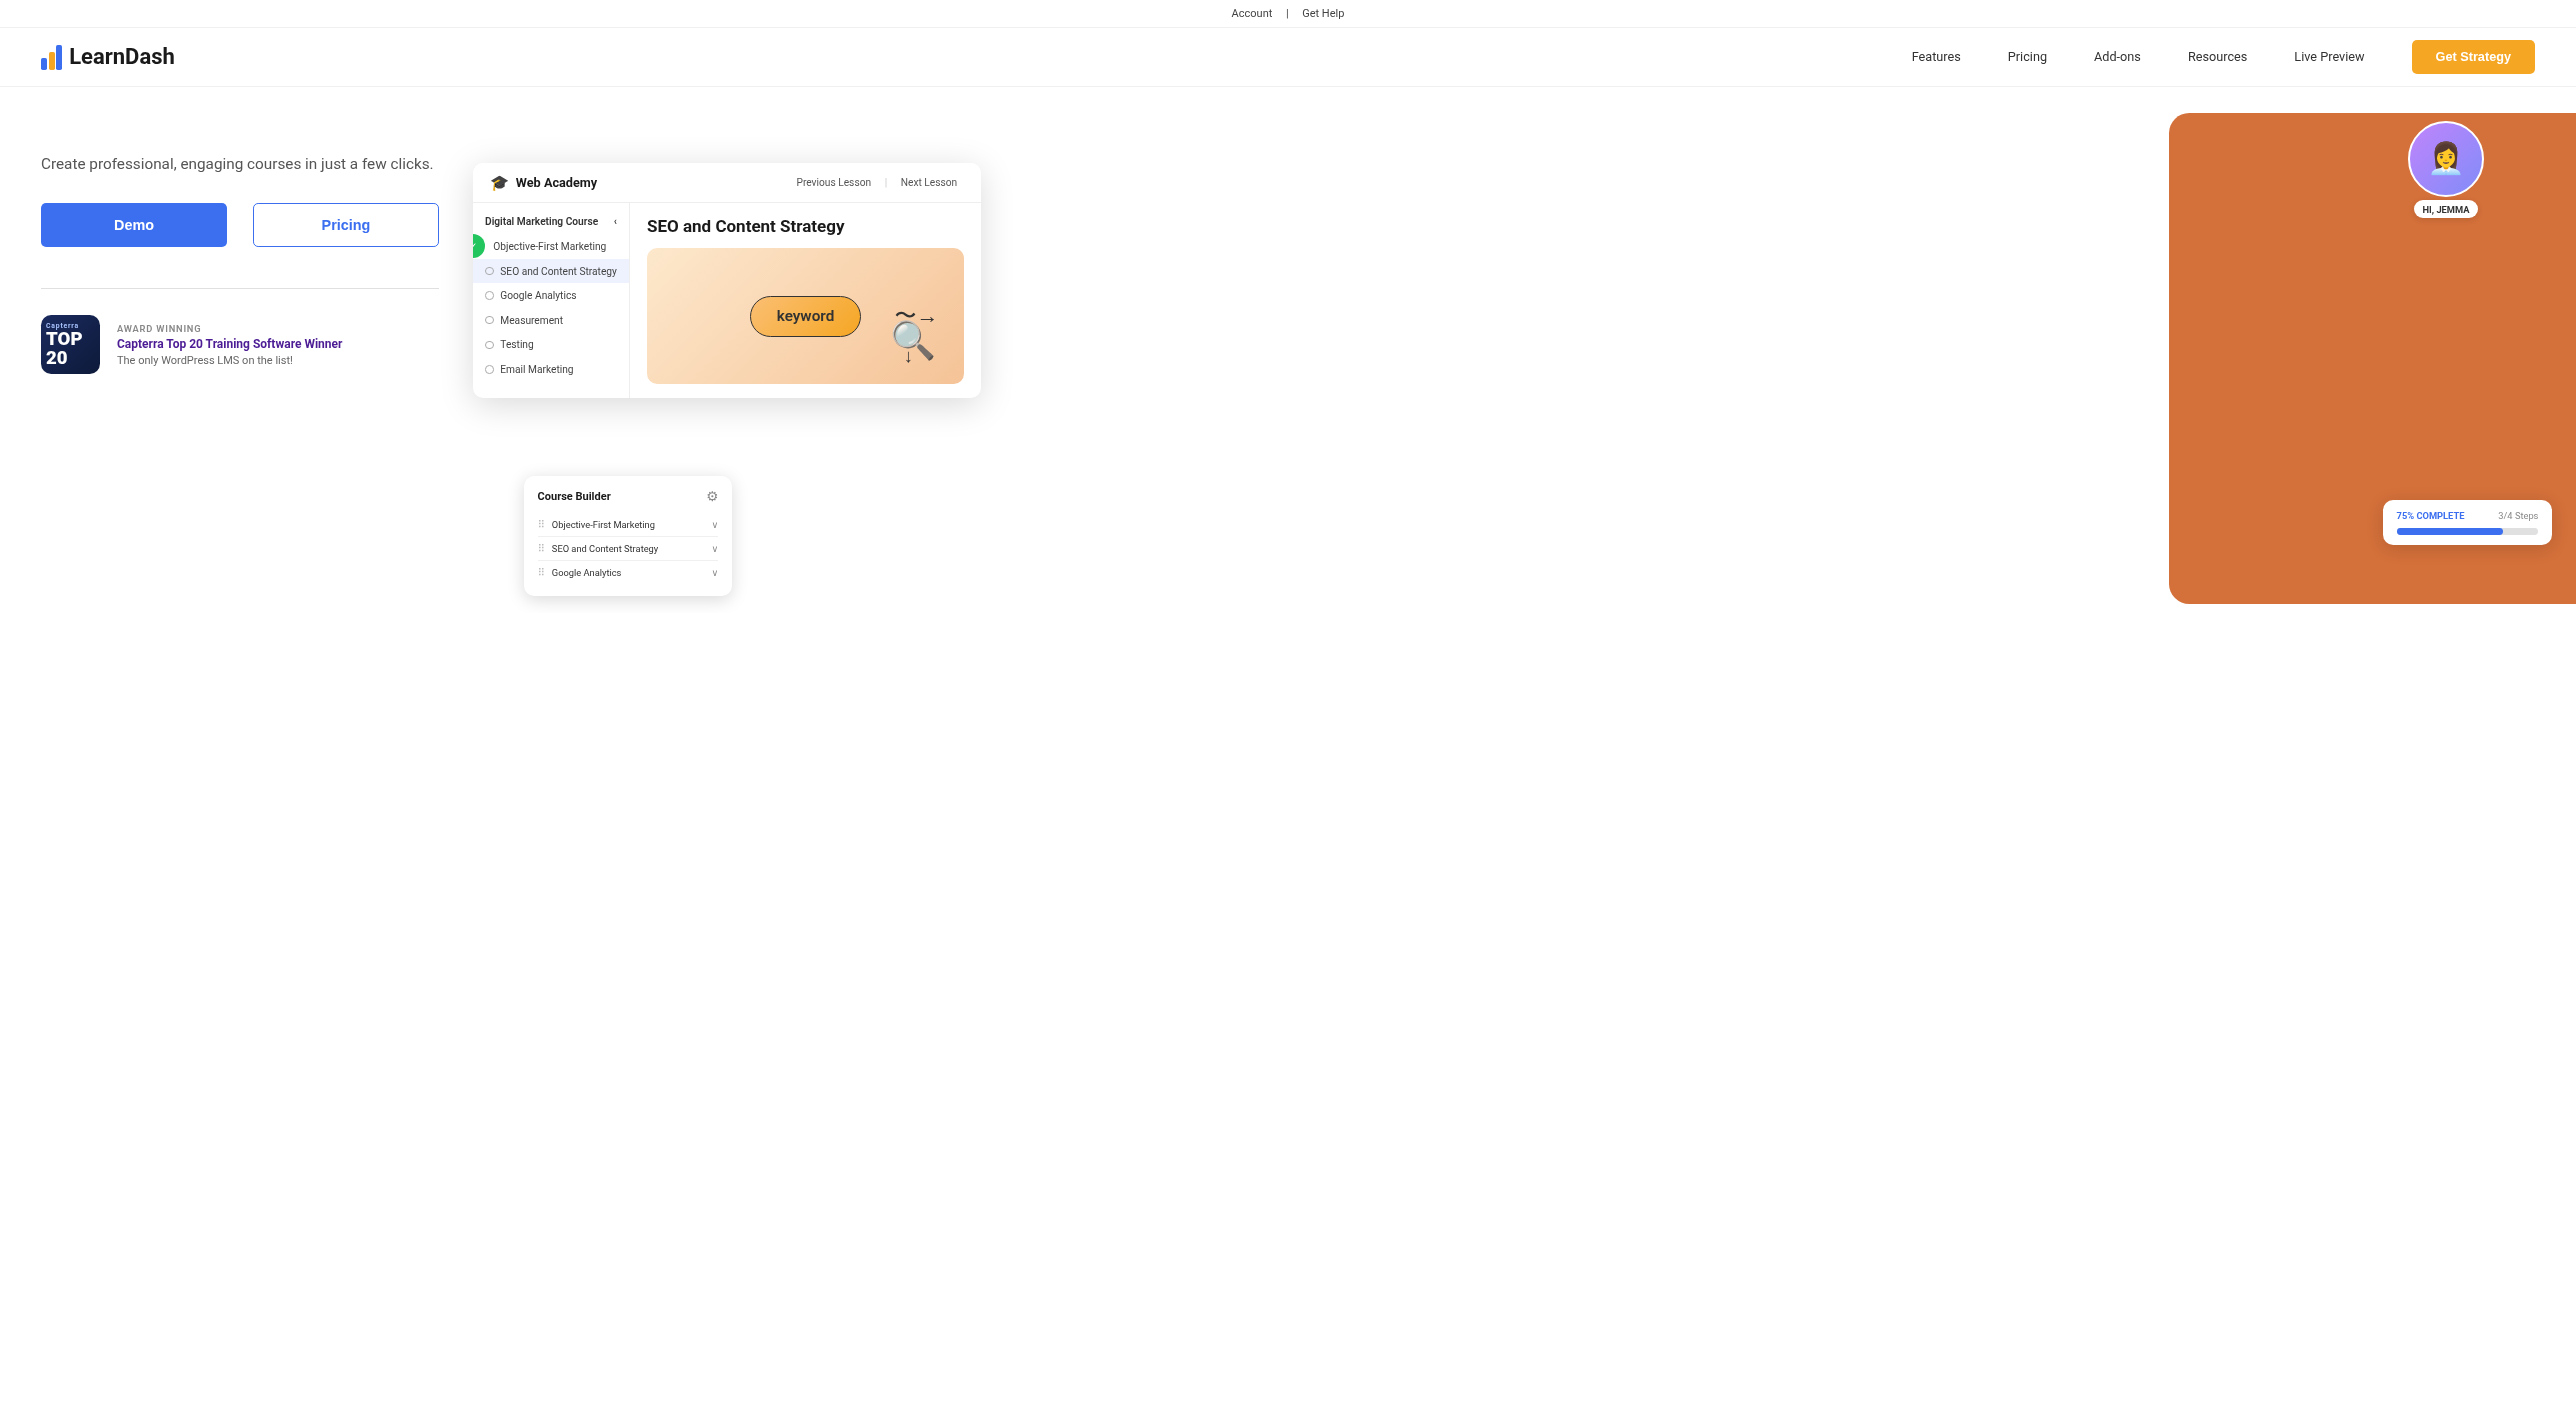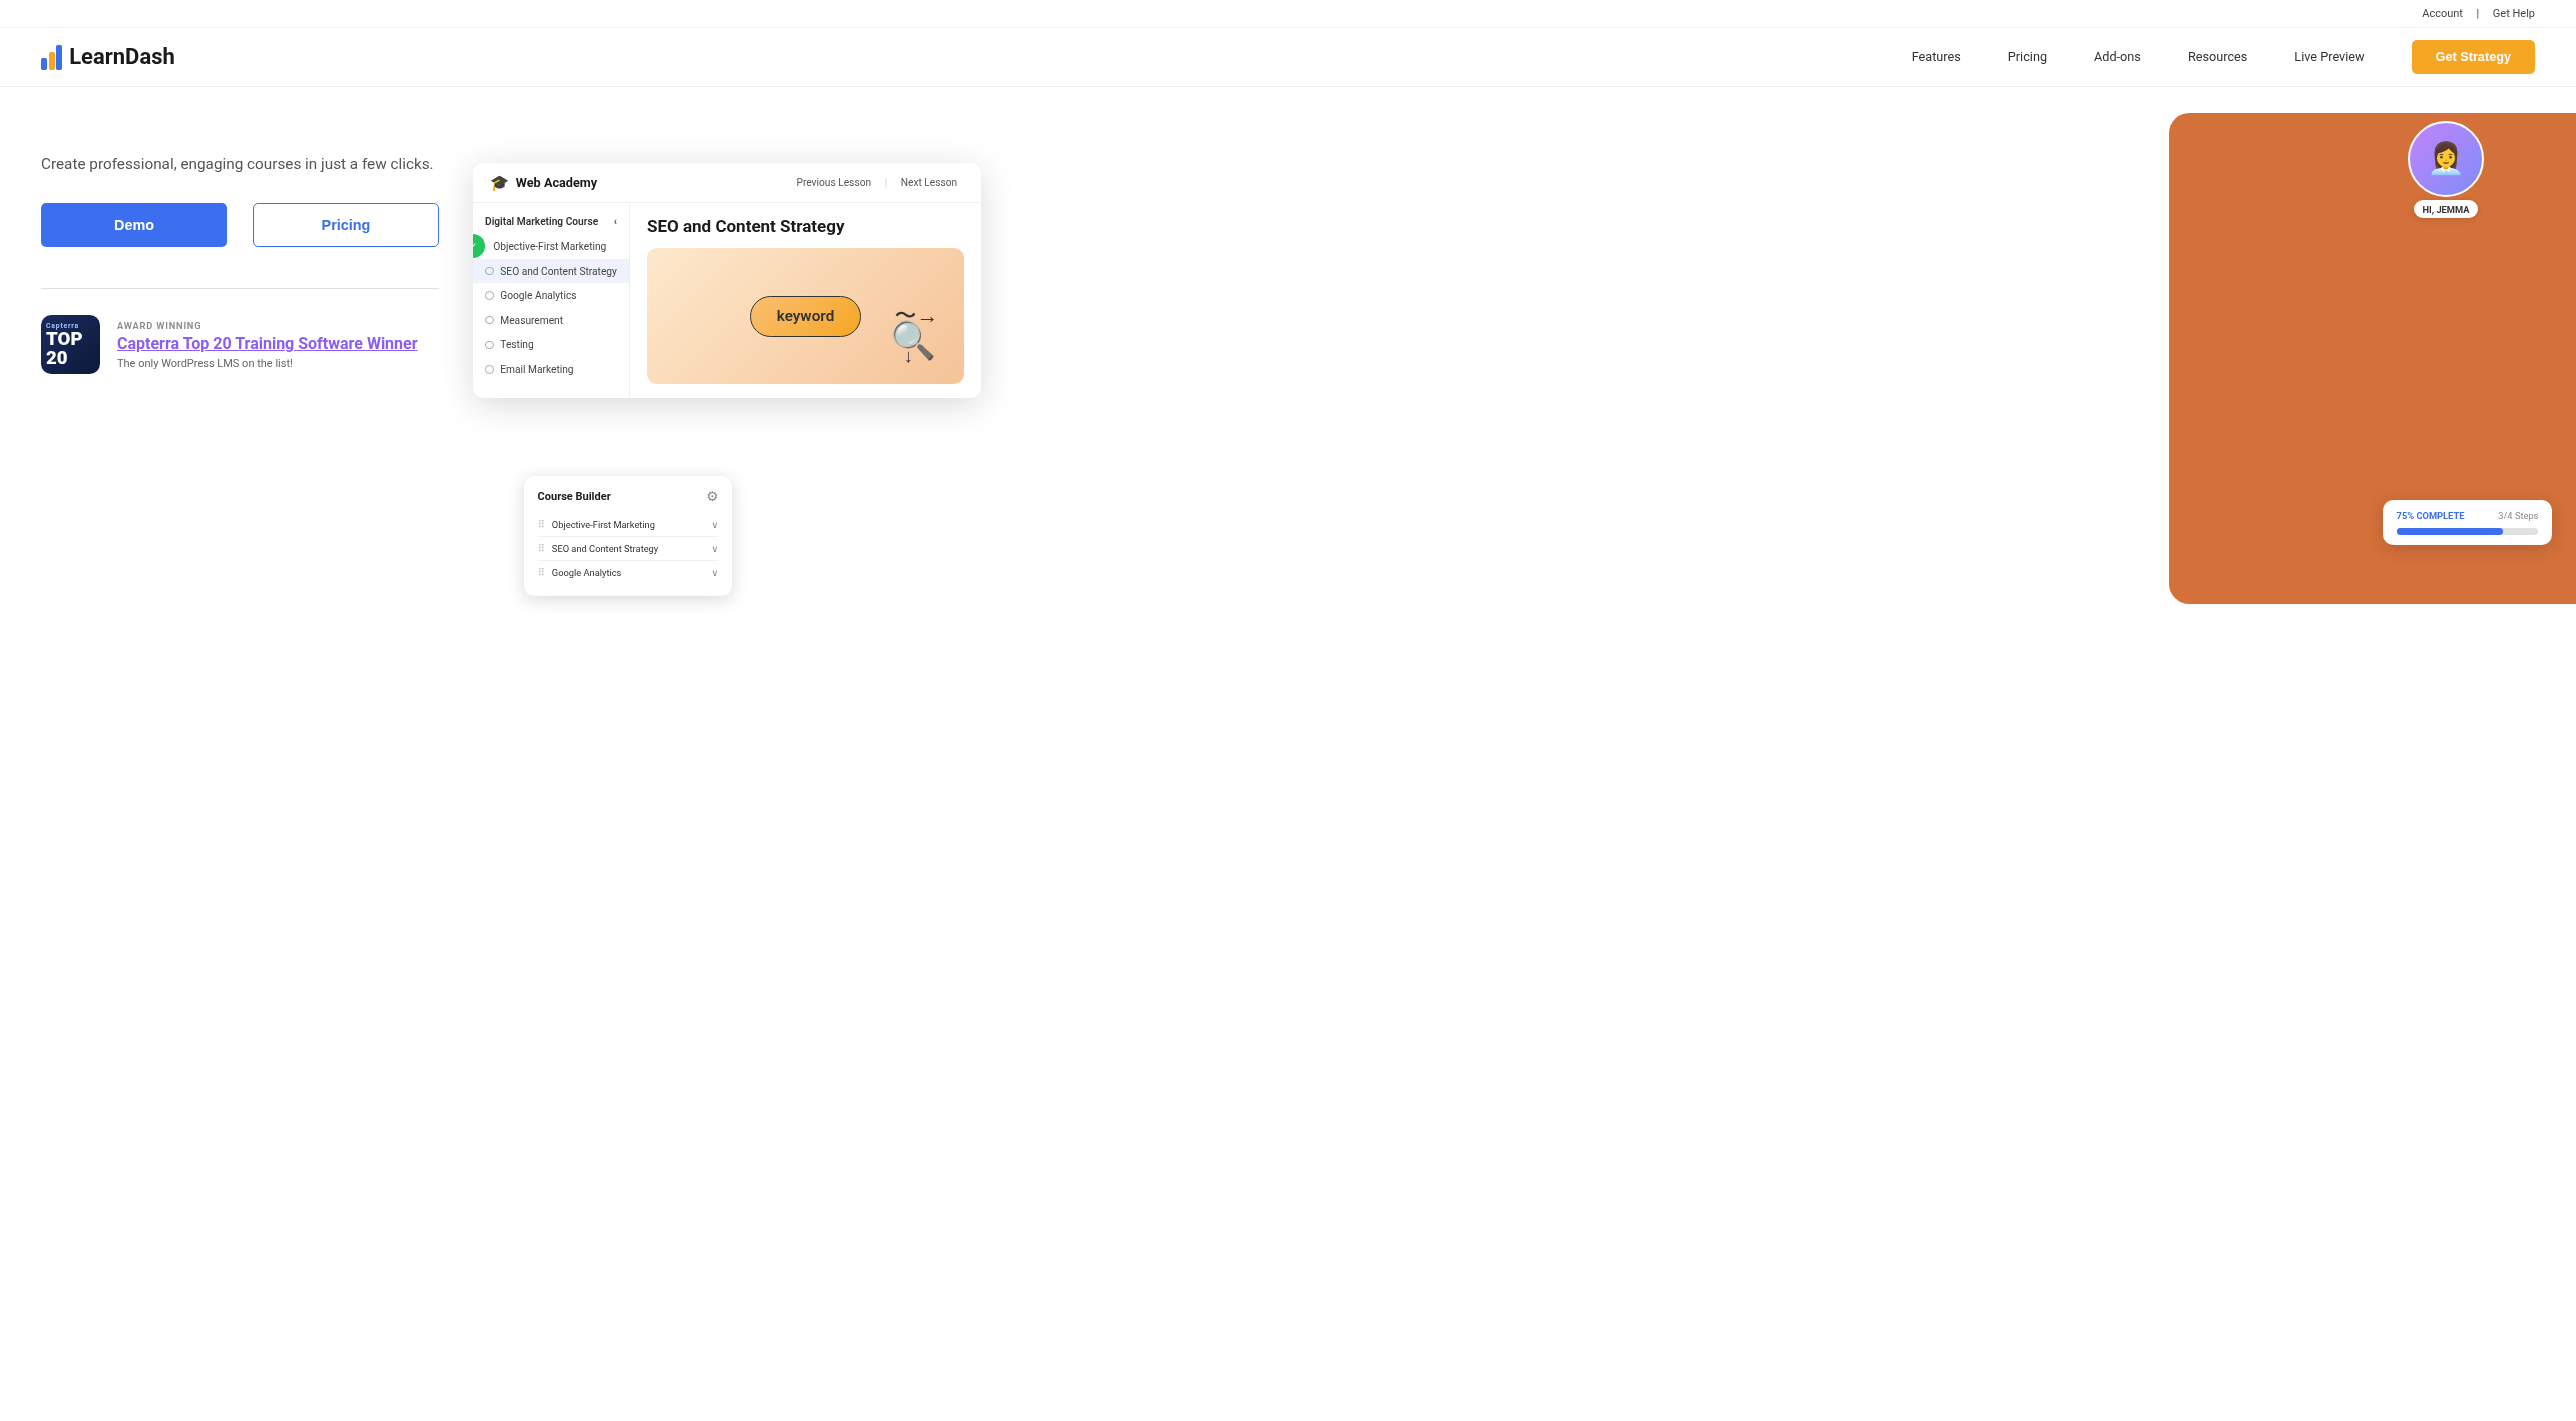--- a/index.html
+++ b/index.html
@@ -1,20 +1,20 @@
 <!DOCTYPE html>
 <html style="font-size:13.6px"><head>
   <meta charset="utf-8">
   <style>
     * { box-sizing: border-box; margin: 0; padding: 0; }
     body { font-family: -apple-system, BlinkMacSystemFont, 'Segoe UI', Roboto, sans-serif; background: #fff; color: #1a1a1a; overflow-x: hidden; }
 
     
     .top-bar {
-      display: flex; justify-content: flex-end; align-items: center;
+      display: flex; justify-content: center; align-items: center;
       padding: 6.8px 41px; font-size: 11px; color: #444; border-bottom: 0.8px solid #f0f0f0;
       gap: 13.6px;
     }
 
     
     .navbar {
       display: flex; align-items: center; justify-content: space-between;
       padding: 12px 41px; border-bottom: 0.8px solid #f0f0f0;
     }
     .logo { display: flex; align-items: center; gap: 6.8px; }
@@ -56,21 +56,21 @@
       width: 59px; height: 59px;
       background: linear-gradient(135deg, #1a2a5e, #0d1a3a);
       border-radius: 10.2px; display: flex; flex-direction: column;
       align-items: flex-start; justify-content: center; color: #fff; padding: 5.1px;
       flex-shrink: 0;
     }
     .award-badge-top { font-size: 6.8px; font-weight: 700; letter-spacing: 0.8px; color: #aac4ff; }
     .award-badge-num { font-size: 18.6px; font-weight: 900; line-height: 1; }
     .award-text { }
     .award-label { font-size: 9.3px; font-weight: 600; text-transform: uppercase; letter-spacing: 0.8px; color: #888; margin-bottom: 3.4px; }
-    .award-title { font-size: 16px; font-weight: 700; color: #8b5cf6; margin-bottom: 3.4px; text-decoration: underline; }
+    .award-title { font-size: 12px; font-weight: 700; color: #4c1d95; margin-bottom: 3.4px; }
     .award-desc { font-size: 11px; color: #666; }
 
     
     .hero-right { flex: 1; position: relative; min-height: 441px; }
     .orange-bg {
       position: absolute; right: -41px; top: -25.4px;
       width: 407px; height: 491px;
       background: #D4703A; border-radius: 20.3px 0 0 20.3px;
       z-index: 0;
     }

